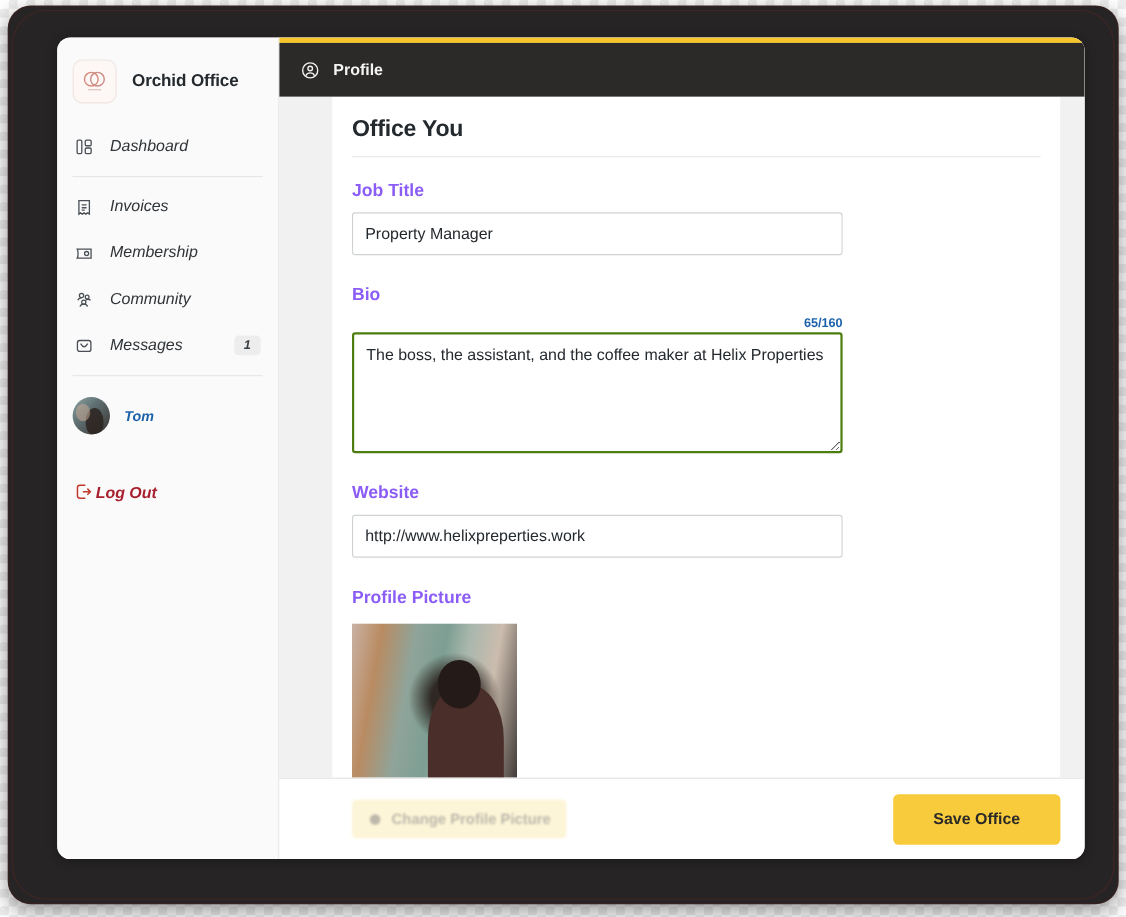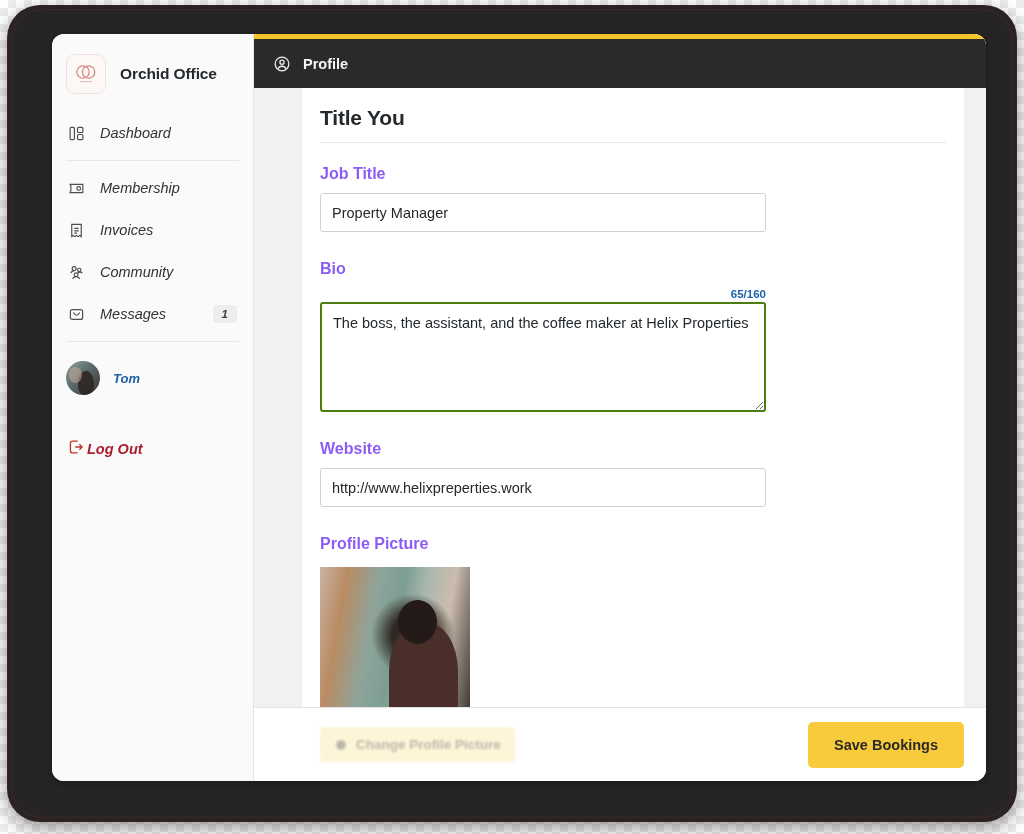--- a/index.html
+++ b/index.html
@@ -30,21 +30,21 @@
   }
 
   
   .device-frame {
     position: absolute;
     left: 8px;
     top: 6px;
     width: 1008px;
     height: 815px;
     background: #262424;
-    border-radius: 32px;
+    border-radius: 20px;
     box-shadow: 0 0 0 1px #3a2020, 0 6px 20px rgba(0,0,0,.45);
   }
   .device-frame::after {
     content: "";
     position: absolute;
     inset: 3px;
     border-radius: 31px;
     border: 1px solid rgba(120,40,40,.35);
     pointer-events: none;
   }
@@ -408,35 +408,35 @@
           </span>
           <span class="nav-label">Dashboard</span>
         </div>
 
         <div class="nav-divider"></div>
 
 
         <div class="nav-item">
           <span class="nav-icon">
             <svg width="17" height="17" viewBox="0 0 20 20" fill="none" stroke="#4a4f55" stroke-width="1.4">
-              <path d="M2.6 5.2h14.8v9.6H2.6c.9-1.4.9-3.4.9-4.8s0-3.4-.9-4.8z"></path>
-              <circle cx="12.6" cy="10" r="2.2"></circle>
-            </svg>
-          </span>
-          <span class="nav-label">Membership</span>
+              <path d="M4.4 2.8h11.2v14.4l-1.9-1.3-1.9 1.3-1.9-1.3-1.9 1.3-1.9-1.3-1.7 1.3z"></path>
+              <path d="M7.4 7.4h5.2M7.4 10.4h5.2M7.4 13h3.2"></path>
+            </svg>
+          </span>
+          <span class="nav-label">Invoices</span>
         </div>
 
         <div class="nav-item">
           <span class="nav-icon">
             <svg width="17" height="17" viewBox="0 0 20 20" fill="none" stroke="#4a4f55" stroke-width="1.4">
-              <path d="M4.4 2.8h11.2v14.4l-1.9-1.3-1.9 1.3-1.9-1.3-1.9 1.3-1.9-1.3-1.7 1.3z"></path>
-              <path d="M7.4 7.4h5.2M7.4 10.4h5.2M7.4 13h3.2"></path>
-            </svg>
-          </span>
-          <span class="nav-label">Invoices</span>
+              <path d="M2.6 5.2h14.8v9.6H2.6c.9-1.4.9-3.4.9-4.8s0-3.4-.9-4.8z"></path>
+              <circle cx="12.6" cy="10" r="2.2"></circle>
+            </svg>
+          </span>
+          <span class="nav-label">Membership</span>
         </div>
 
         <div class="nav-item">
           <span class="nav-icon">
             <svg width="17" height="17" viewBox="0 0 20 20" fill="none" stroke="#4a4f55" stroke-width="1.35">
               <circle cx="7.2" cy="5.4" r="2.3"></circle>
               <circle cx="13.2" cy="7" r="2"></circle>
               <circle cx="9.6" cy="12.6" r="2.2"></circle>
               <path d="M3.3 10.6c.6-1.6 2-2.5 3.9-2.5M11 11.3c.7-1.2 1.8-1.8 3.2-1.8 1.4 0 2.2.5 2.6 1.2M5.6 17.4c.5-1.7 1.9-2.6 4-2.6s3.5.9 4 2.6"></path>
             </svg>
@@ -488,21 +488,21 @@
           </svg>
         </span>
         <span class="topbar-title">Profile</span>
       </header>
 
       <div class="content-scroll">
         <div class="gutter-left"></div>
 
         <div class="content-card">
 
-          <h2 class="section-title">Title You</h2>
+          <h2 class="section-title">Office You</h2>
           <div class="section-rule"></div>
 
           <div class="field">
             <label class="field-label">Job Title</label>
             <input class="text-input" type="text" value="Property Manager" style="">
           </div>
 
           <div class="spacer-24"></div>
 
           <div class="field">
@@ -535,18 +535,18 @@
       <footer class="footer-bar">
         <button class="change-pic-btn">
           <span class="change-pic-icon">
             <svg width="12" height="12" viewBox="0 0 20 20" fill="#6d6348">
               <circle cx="10" cy="10" r="8"></circle>
             </svg>
           </span>
           <span>Change Profile Picture</span>
         </button>
 
-        <button class="save-btn">Save Bookings</button>
+        <button class="save-btn">Save Office</button>
       </footer>
 
     </section>
   </div>
 </div>
 
 </body></html>

